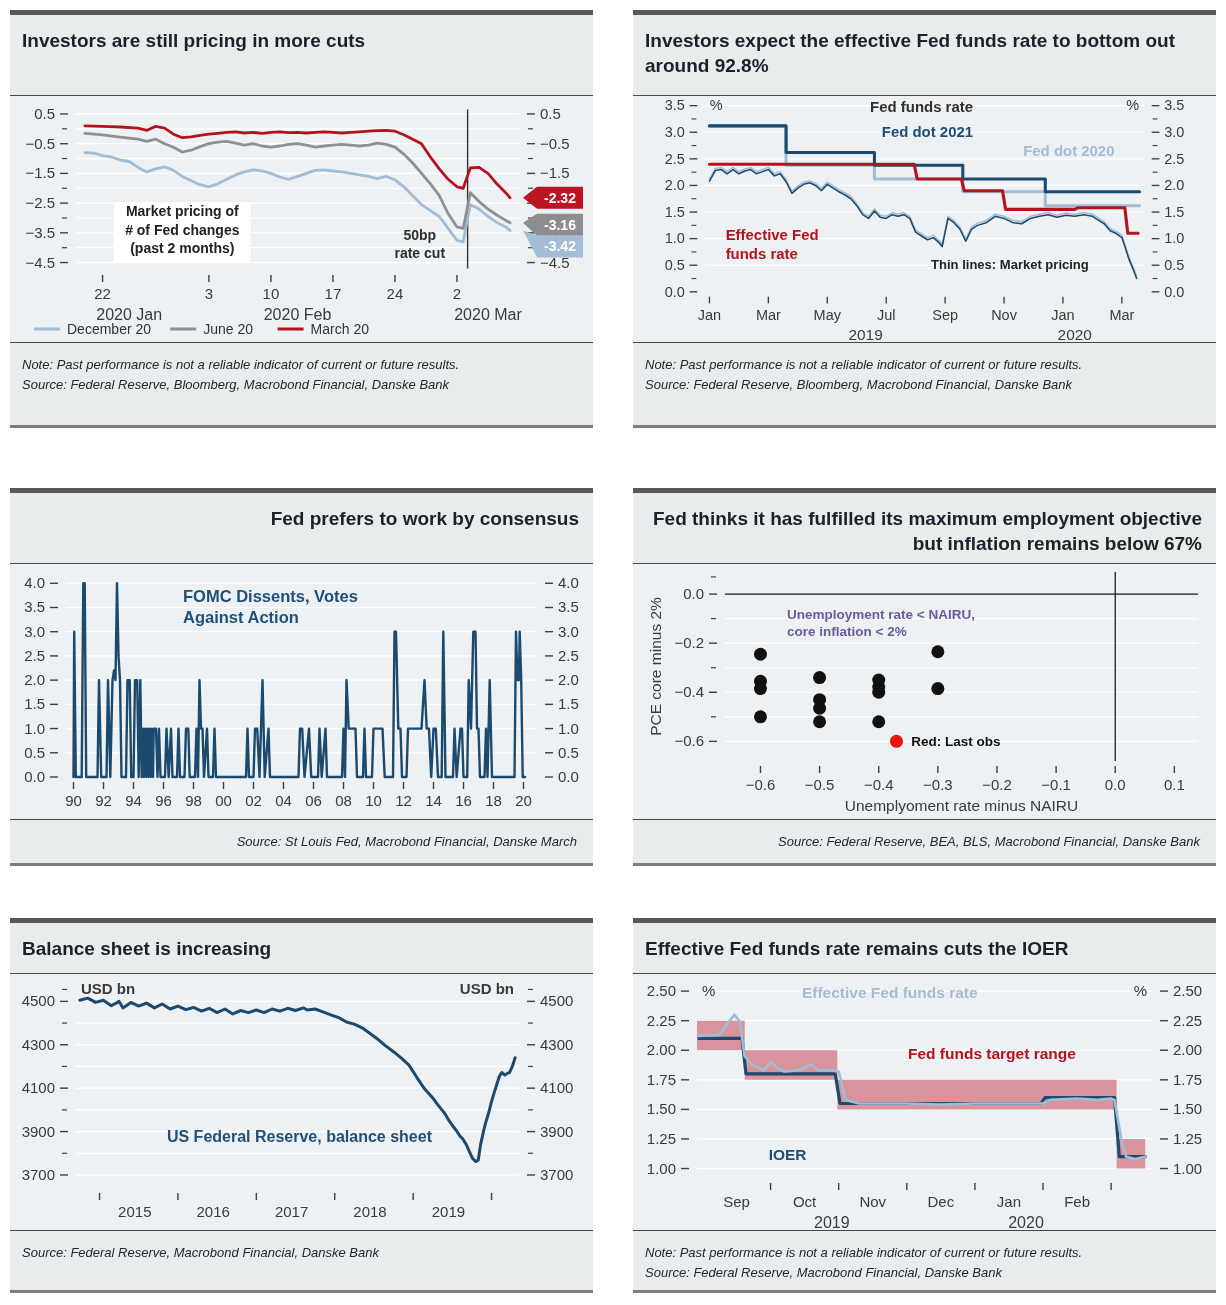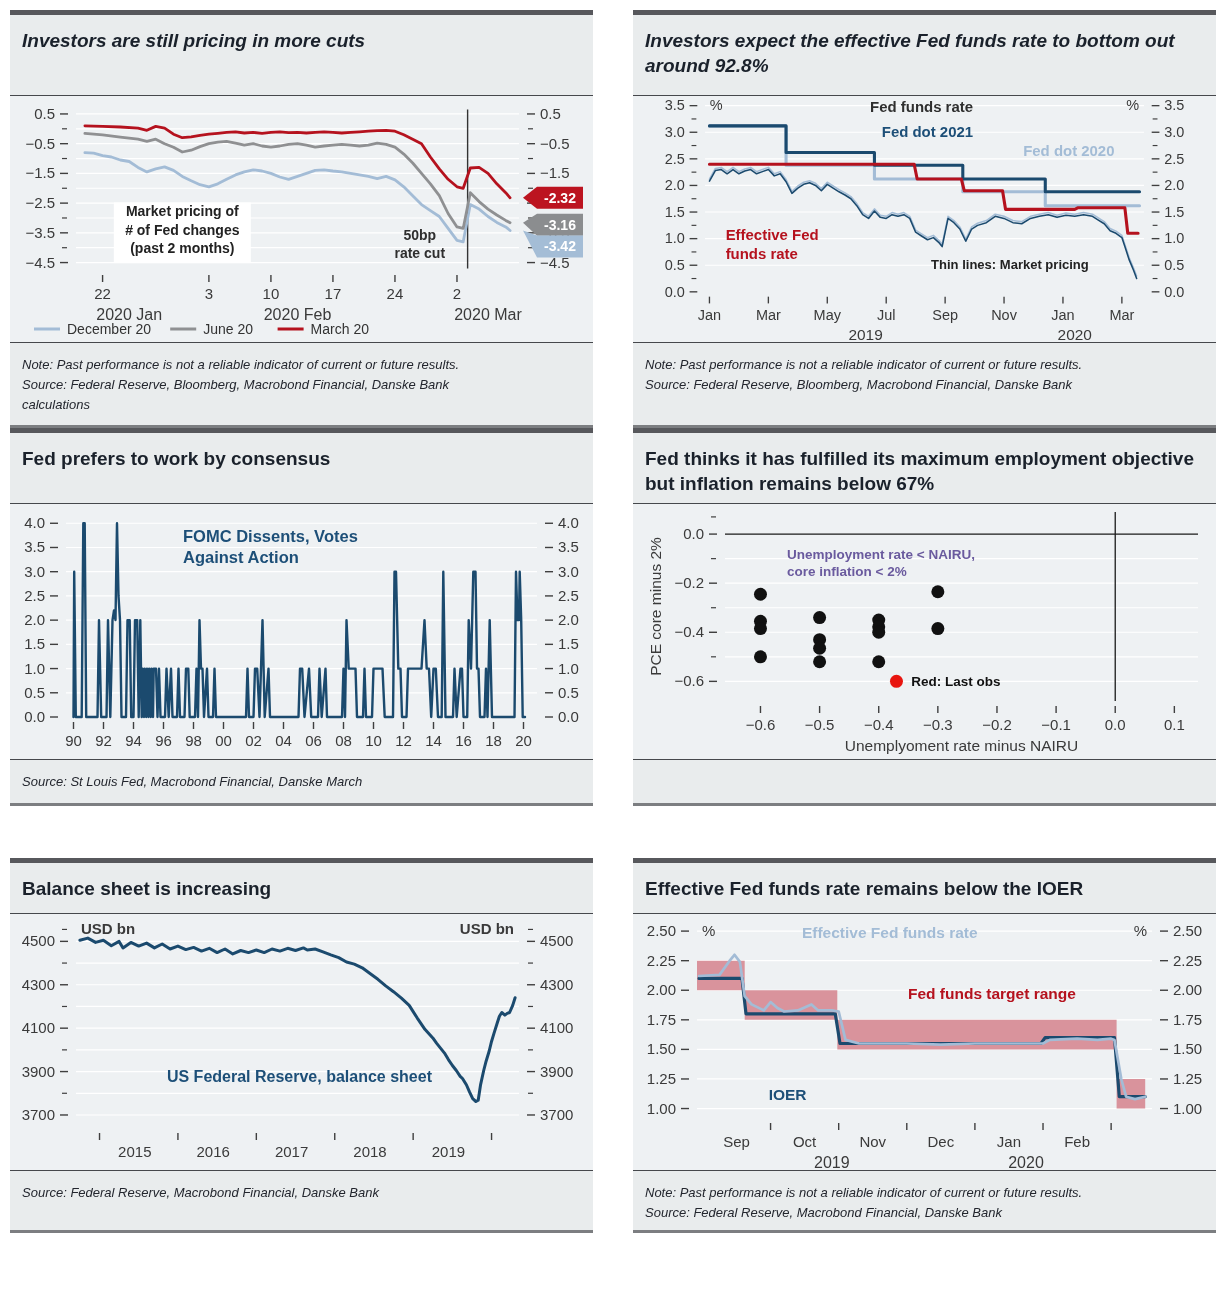--- a/index.html
+++ b/index.html
@@ -1,24 +1,24 @@
 <!DOCTYPE html>
 <html><head>
 <meta charset="utf-8">
 <style>
   html,body{margin:0;padding:0;width:1226px;height:1305px;background:#ffffff;overflow:hidden;
     font-family:"Liberation Sans", sans-serif;}
   .row{display:flex;gap:40px;margin:0 10px;}
-  .row1{margin-top:10px;} .row2{} .row3{margin-top:52px;}
+  .row1{margin-top:10px;} .row2{margin-top:60px;text-align:right;} .row3{margin-top:52px;}
   .panel{width:583px;background:#e9eced;display:flex;flex-direction:column;box-sizing:border-box;}
   .r1 .panel{height:418px;} .r2 .panel{height:378px;} .r3 .panel{height:375px;}
   .topbar{height:5px;background:#57585c;flex:none;}
   .bottombar{height:3px;background:#7c7e81;flex:none;margin-top:auto;}
   .header{flex:none;box-sizing:border-box;padding:13px 14px 0 12px;}
-  .r1 .header{height:80px;font-style:italic;} .r2 .header{height:70px;} .r3 .header{height:50px;}
+  .r1 .header{height:80px;} .r2 .header{height:70px;} .r3 .header{height:50px;}
   .header h2{margin:0;font-size:19px;line-height:1.32;font-weight:700;color:#1a212b;letter-spacing:0;}
   .sep{height:1px;background:#46484c;flex:none;}
   .plot{flex:none;background:#eef1f3;}
   .r1 .plot{height:246px;} .r2 .plot{height:255px;} .r3 .plot{height:256px;}
   .plot svg{display:block;width:100%;height:100%;}
   .notes{flex:none;padding:12px 16px 0 12px;font-style:italic;font-size:13px;line-height:1.55;color:#23262e;}
   .notes div{min-height:0;}
   svg text{font-family:"Liberation Sans", sans-serif;}
 </style>
 </head>
@@ -114,21 +114,20 @@
           <line x1="160.2" y1="233" x2="186.2" y2="233" stroke="#8f9092" stroke-width="3"></line>
           <text x="193.2" y="238" font-size="14" fill="#333333" text-anchor="start" font-weight="400">June 20</text>
           <line x1="267.6" y1="233" x2="293.6" y2="233" stroke="#b5121e" stroke-width="3"></line>
           <text x="300.6" y="238" font-size="14" fill="#333333" text-anchor="start" font-weight="400">March 20</text>
         </svg>
     </div>
     <div class="sep"></div>
     <div class="notes">
       <div>Note: Past performance is not a reliable indicator of current or future results.</div>
       <div>Source: Federal Reserve, Bloomberg, Macrobond Financial, Danske Bank</div>
-      <div>calculations</div>
     </div>
     <div class="bottombar"></div>
   </div>
 
   <div class="panel">
     <div class="topbar"></div>
     <div class="header">
       <h2>Investors expect the effective Fed funds rate to bottom out around 92.8%</h2>
     </div>
     <div class="sep"></div>
@@ -386,20 +385,23 @@
           <circle cx="245.725" cy="157.72727272727272" r="6.5" fill="#111111"></circle>
           <circle cx="304.85" cy="87.77272727272727" r="6.5" fill="#111111"></circle>
           <circle cx="304.85" cy="124.5909090909091" r="6.5" fill="#111111"></circle>
           <circle cx="263.46250000000003" cy="177.36363636363635" r="6.5" fill="#e8150f"></circle>
           <text x="154.08124999999998" y="54.636363636363626" font-size="13.5" fill="#6a5a9e" text-anchor="start" font-weight="700">Unemployment rate &lt; NAIRU,</text>
           <text x="154.08124999999998" y="72.18636363636362" font-size="13.5" fill="#6a5a9e" text-anchor="start" font-weight="700">core inflation &lt; 2%</text>
           <text x="278.24375000000003" y="182.27272727272725" font-size="13.5" fill="#111111" text-anchor="start" font-weight="700">Red: Last obs</text>
         </svg>
     </div>
     <div class="sep"></div>
+    <div class="notes">
+      <div>Source: Federal Reserve, BEA, BLS, Macrobond Financial, Danske Bank</div>
+    </div>
     <div class="bottombar"></div>
   </div>
 </div>
 
 <div class="row row3 r3">
   <div class="panel">
     <div class="topbar"></div>
     <div class="header">
       <h2>Balance sheet is increasing</h2>
     </div>
@@ -465,21 +467,21 @@
     <div class="sep"></div>
     <div class="notes">
       <div>Source: Federal Reserve, Macrobond Financial, Danske Bank</div>
     </div>
     <div class="bottombar"></div>
   </div>
 
   <div class="panel">
     <div class="topbar"></div>
     <div class="header">
-      <h2>Effective Fed funds rate remains below the IOER</h2>
+      <h2>Effective Fed funds rate remains cuts the IOER</h2>
     </div>
     <div class="sep"></div>
     <div class="plot">
       <svg viewBox="0 0 583 256">
           <line x1="64" y1="194.53658536585365" x2="519" y2="194.53658536585365" stroke="#ffffff" stroke-width="1.2"></line>
           <line x1="64" y1="164.96341463414635" x2="519" y2="164.96341463414635" stroke="#ffffff" stroke-width="1.2"></line>
           <line x1="64" y1="135.39024390243904" x2="519" y2="135.39024390243904" stroke="#ffffff" stroke-width="1.2"></line>
           <line x1="64" y1="105.81707317073173" x2="519" y2="105.81707317073173" stroke="#ffffff" stroke-width="1.2"></line>
           <line x1="64" y1="76.24390243902438" x2="519" y2="76.24390243902438" stroke="#ffffff" stroke-width="1.2"></line>
           <line x1="64" y1="46.67073170731709" x2="519" y2="46.67073170731709" stroke="#ffffff" stroke-width="1.2"></line>

